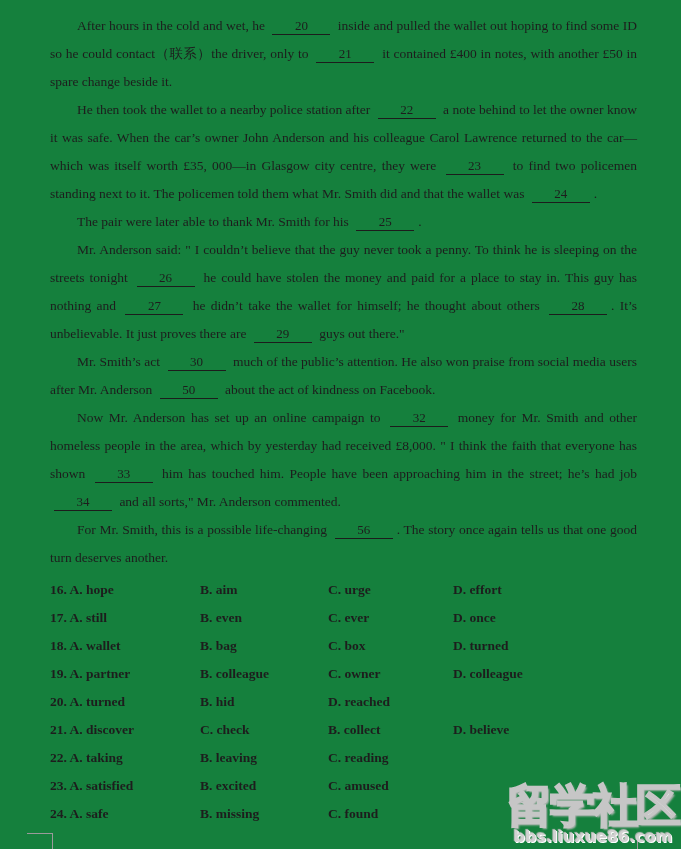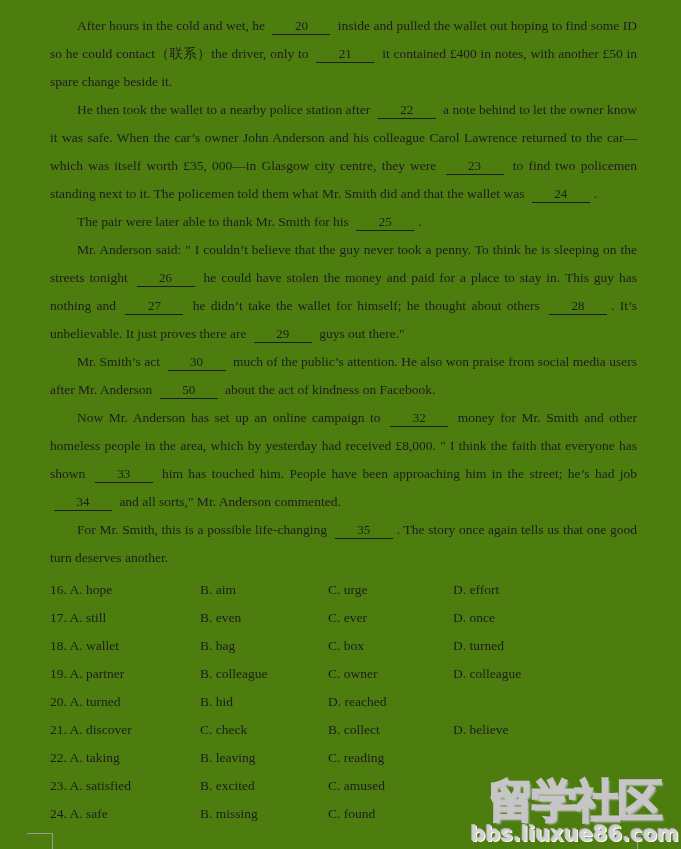--- a/index.html
+++ b/index.html
@@ -4,21 +4,21 @@
 <style>
   html, body {
     margin: 0;
     padding: 0;
     background: #ffffff;
   }
   .page {
     position: relative;
     width: 681px;
     height: 849px;
-    background: #4d7c0f;
+    background: #15803d;
     overflow: hidden;
     font-family: "Liberation Serif", "DejaVu Serif", serif;
     color: #1d1d1d;
     box-sizing: border-box;
     padding: 12px 44px 0 50px;
   }
   .passage p {
     margin: 0;
     text-indent: 27px;
     text-align: justify;
@@ -43,20 +43,21 @@
   .opt-row {
     display: grid;
     grid-template-columns: 150px 128px 125px 1fr;
     height: 28px;
     line-height: 28px;
     font-size: 13.5px;
   }
   .opt-cell {
     white-space: nowrap;
     overflow: hidden;
+    font-weight: bold;
   }
   .crop {
     position: absolute;
   }
   .crop-left {
     left: 27px;
     top: 833px;
     width: 25px;
     height: 16px;
     border-top: 1px solid #9a9a9a;
@@ -82,39 +83,39 @@
     font-size: 45px;
     font-weight: bold;
     line-height: 1.05;
     letter-spacing: -2px;
     color: #fafafa;
     -webkit-text-stroke: 2px #c6c6c6;
     text-shadow: 2px 2px 2px #b8b8b8;
     text-align: center;
   }
   .wm-url {
-    font-size: 21px;
+    font-size: 16px;
     font-weight: bold;
     line-height: 1;
     color: #d2d2d2;
     text-shadow: 1px 1px 0 #ffffff, -1px -1px 1px #bdbdbd;
   }
 </style>
 </head>
 <body>
 
 <div class="page">
   <div class="passage">
       <p>After hours in the cold and wet, he <span class="blank">20</span> inside and pulled the wallet out hoping to find some ID so he could contact（联系）the driver, only to <span class="blank">21</span> it contained £400 in notes, with another £50 in spare change beside it.</p>
       <p>He then took the wallet to a nearby police station after <span class="blank">22</span> a note behind to let the owner know it was safe. When the car’s owner John Anderson and his colleague Carol Lawrence returned to the car—which was itself worth £35, 000—in Glasgow city centre, they were <span class="blank">23</span> to find two policemen standing next to it. The policemen told them what Mr. Smith did and that the wallet was <span class="blank">24</span>.</p>
       <p>The pair were later able to thank Mr. Smith for his <span class="blank">25</span>.</p>
       <p>Mr. Anderson said: " I couldn’t believe that the guy never took a penny. To think he is sleeping on the streets tonight <span class="blank">26</span> he could have stolen the money and paid for a place to stay in. This guy has nothing and <span class="blank">27</span> he didn’t take the wallet for himself; he thought about others <span class="blank">28</span>. It’s unbelievable. It just proves there are <span class="blank">29</span> guys out there."</p>
       <p>Mr. Smith’s act <span class="blank">30</span> much of the public’s attention. He also won praise from social media users after Mr. Anderson <span class="blank">50</span> about the act of kindness on Facebook.</p>
       <p>Now Mr. Anderson has set up an online campaign to <span class="blank">32</span> money for Mr. Smith and other homeless people in the area, which by yesterday had received £8,000. " I think the faith that everyone has shown <span class="blank">33</span> him has touched him. People have been approaching him in the street; he’s had job <span class="blank">34</span> and all sorts," Mr. Anderson commented.</p>
-      <p>For Mr. Smith, this is a possible life-changing <span class="blank">35</span>. The story once again tells us that one good turn deserves another.</p>
+      <p>For Mr. Smith, this is a possible life-changing <span class="blank">56</span>. The story once again tells us that one good turn deserves another.</p>
     </div>
   <div class="options">
       <div class="opt-row">
         <div class="opt-cell">16. A. hope</div>
         <div class="opt-cell">B. aim</div>
         <div class="opt-cell">C. urge</div>
         <div class="opt-cell">D. effort</div>
       </div>
       <div class="opt-row">
         <div class="opt-cell">17. A. still</div>

